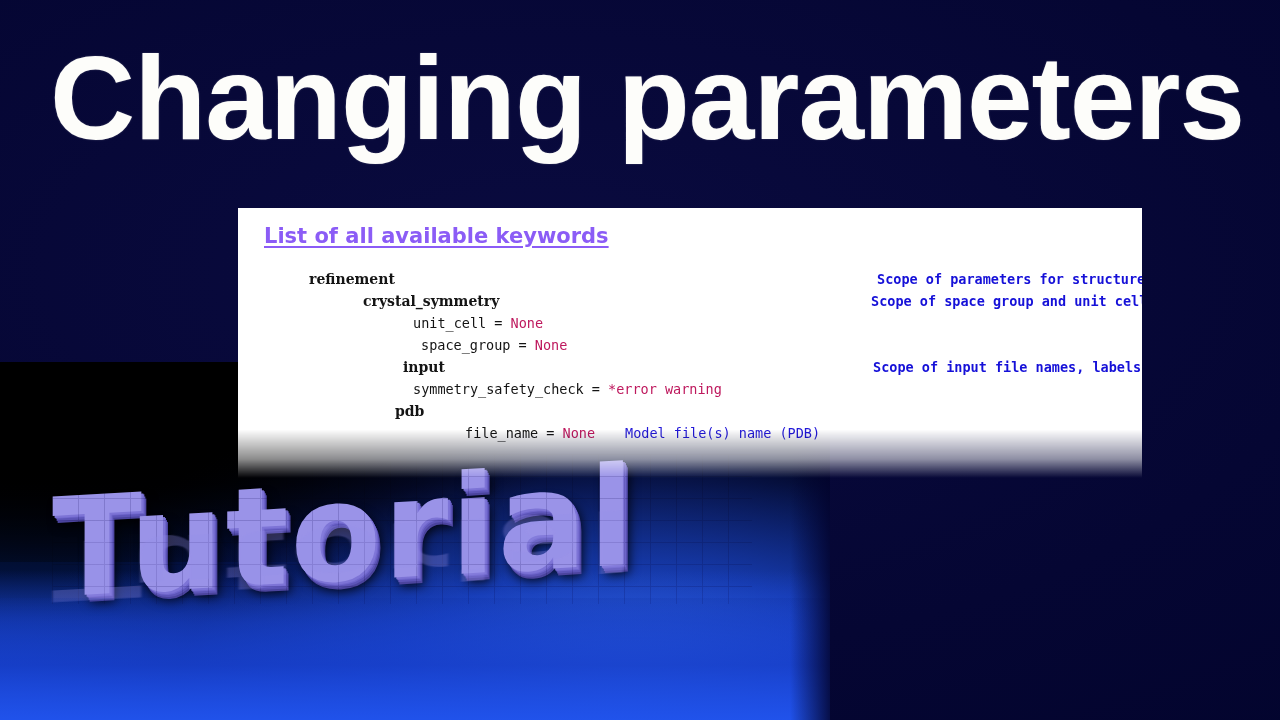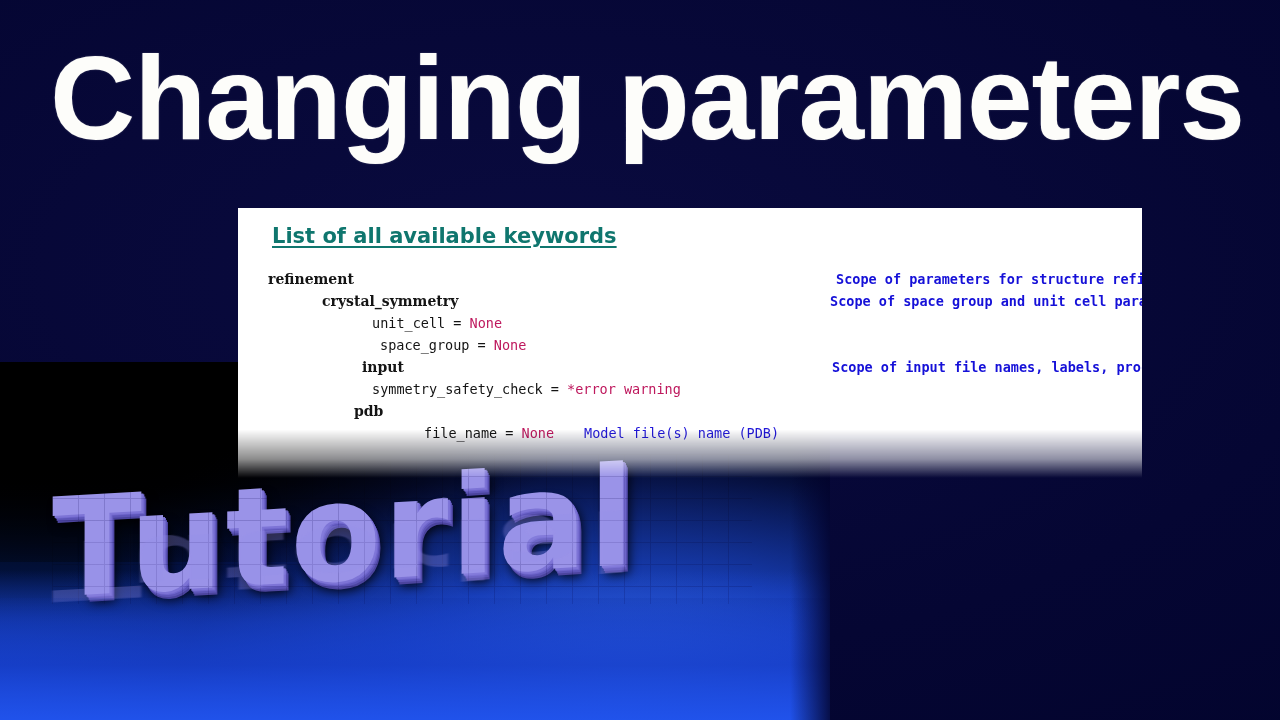--- a/index.html
+++ b/index.html
@@ -140,32 +140,32 @@
     -webkit-mask-image: linear-gradient(to bottom, #000 0%, #000 82%, rgba(0,0,0,0.55) 93%, rgba(0,0,0,0) 100%);
     mask-image: linear-gradient(to bottom, #000 0%, #000 82%, rgba(0,0,0,0.55) 93%, rgba(0,0,0,0) 100%);
   }
   #card-heading {
     position: absolute;
     left: 26px;
     top: 16px;
     font-family: "DejaVu Sans", sans-serif;
     font-weight: bold;
     font-size: 21px;
-    color: #0f766e;
+    color: #8b5cf6;
     text-decoration: underline;
     text-underline-offset: 3px;
     white-space: nowrap;
-    margin-left: 8px;
   }
 
   #keyword-rows {
     position: absolute;
     left: 0;
     top: 60px;
     width: 904px;
+    padding-left: 41px;
   }
   .kw-row {
     position: relative;
     height: 22px;
     font-family: "DejaVu Sans Mono", monospace;
     font-size: 13.5px;
     line-height: 22px;
     white-space: pre;
   }
   .kw-left {

